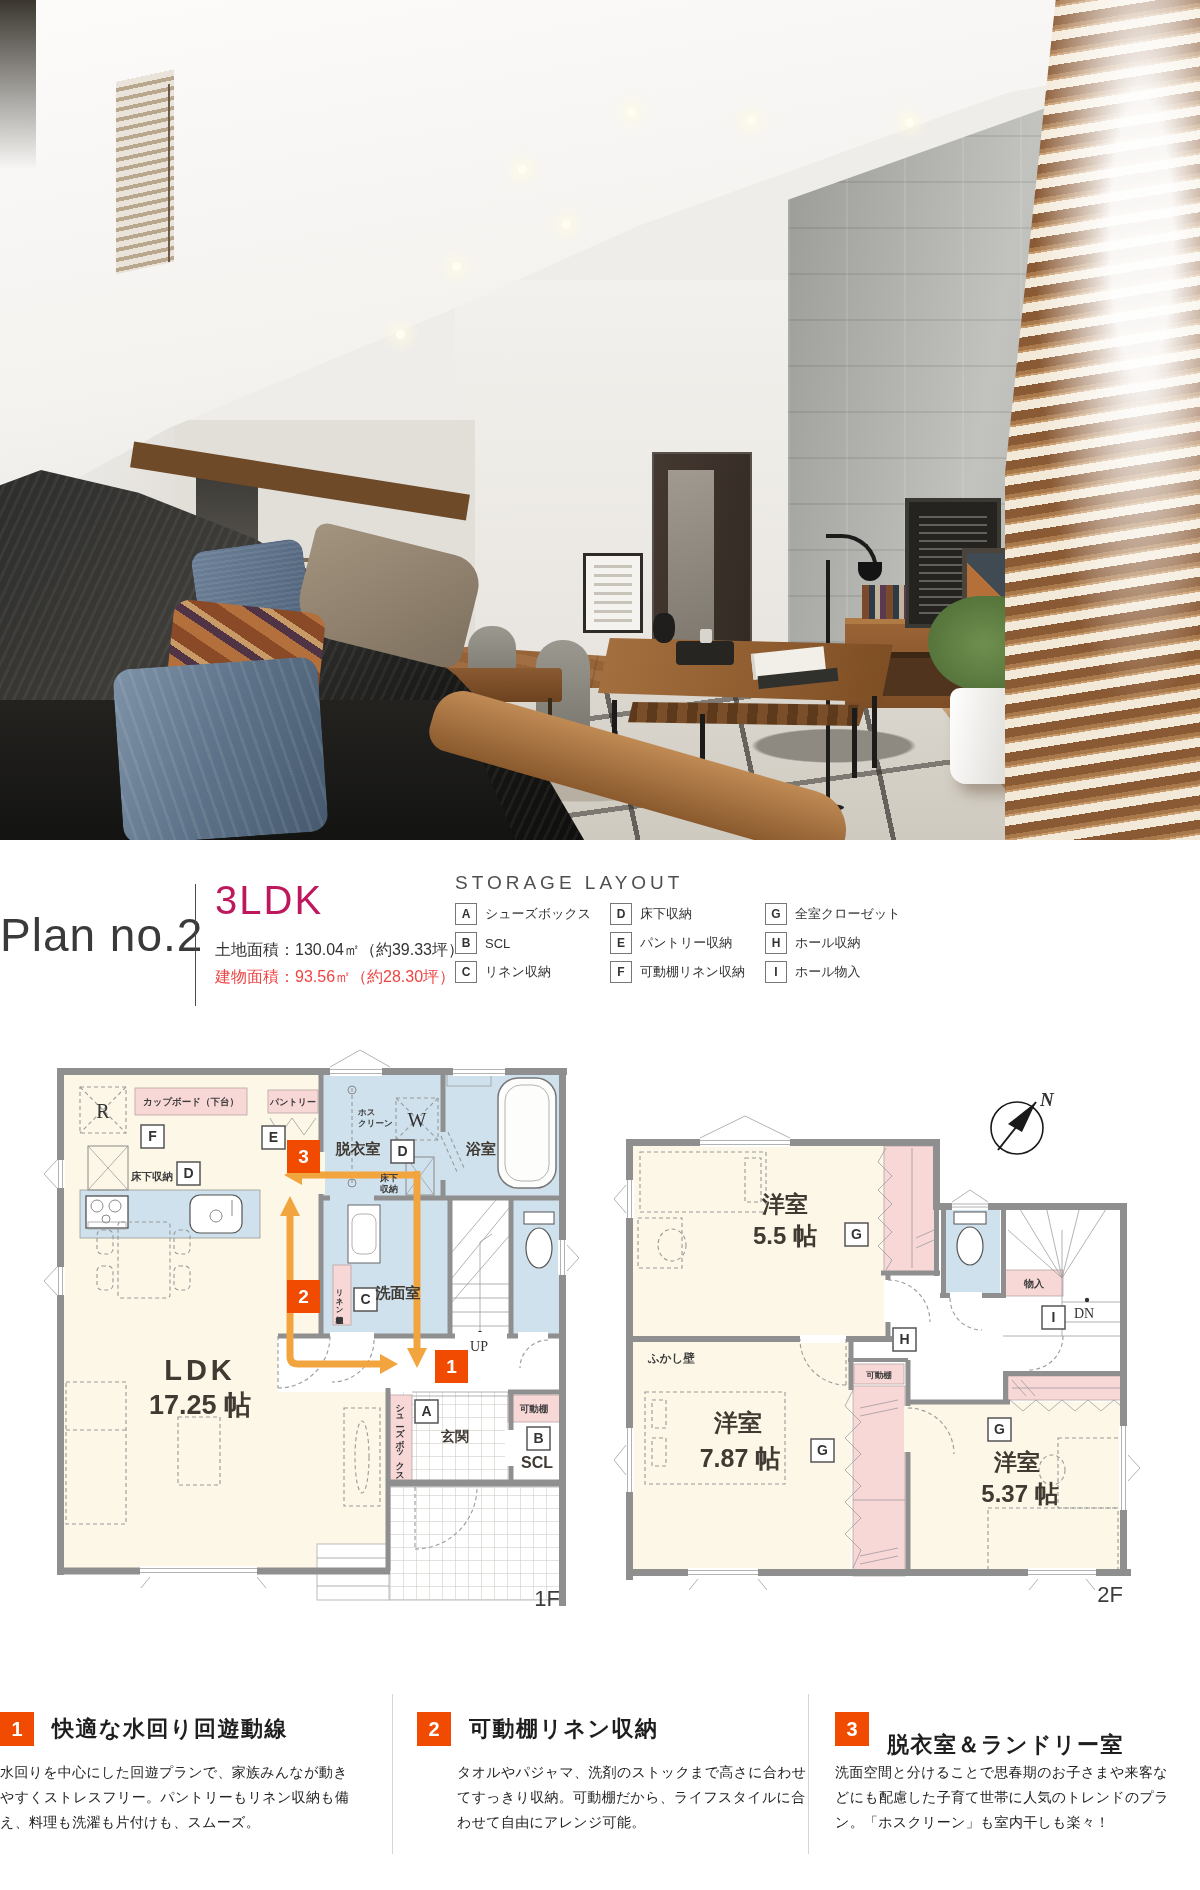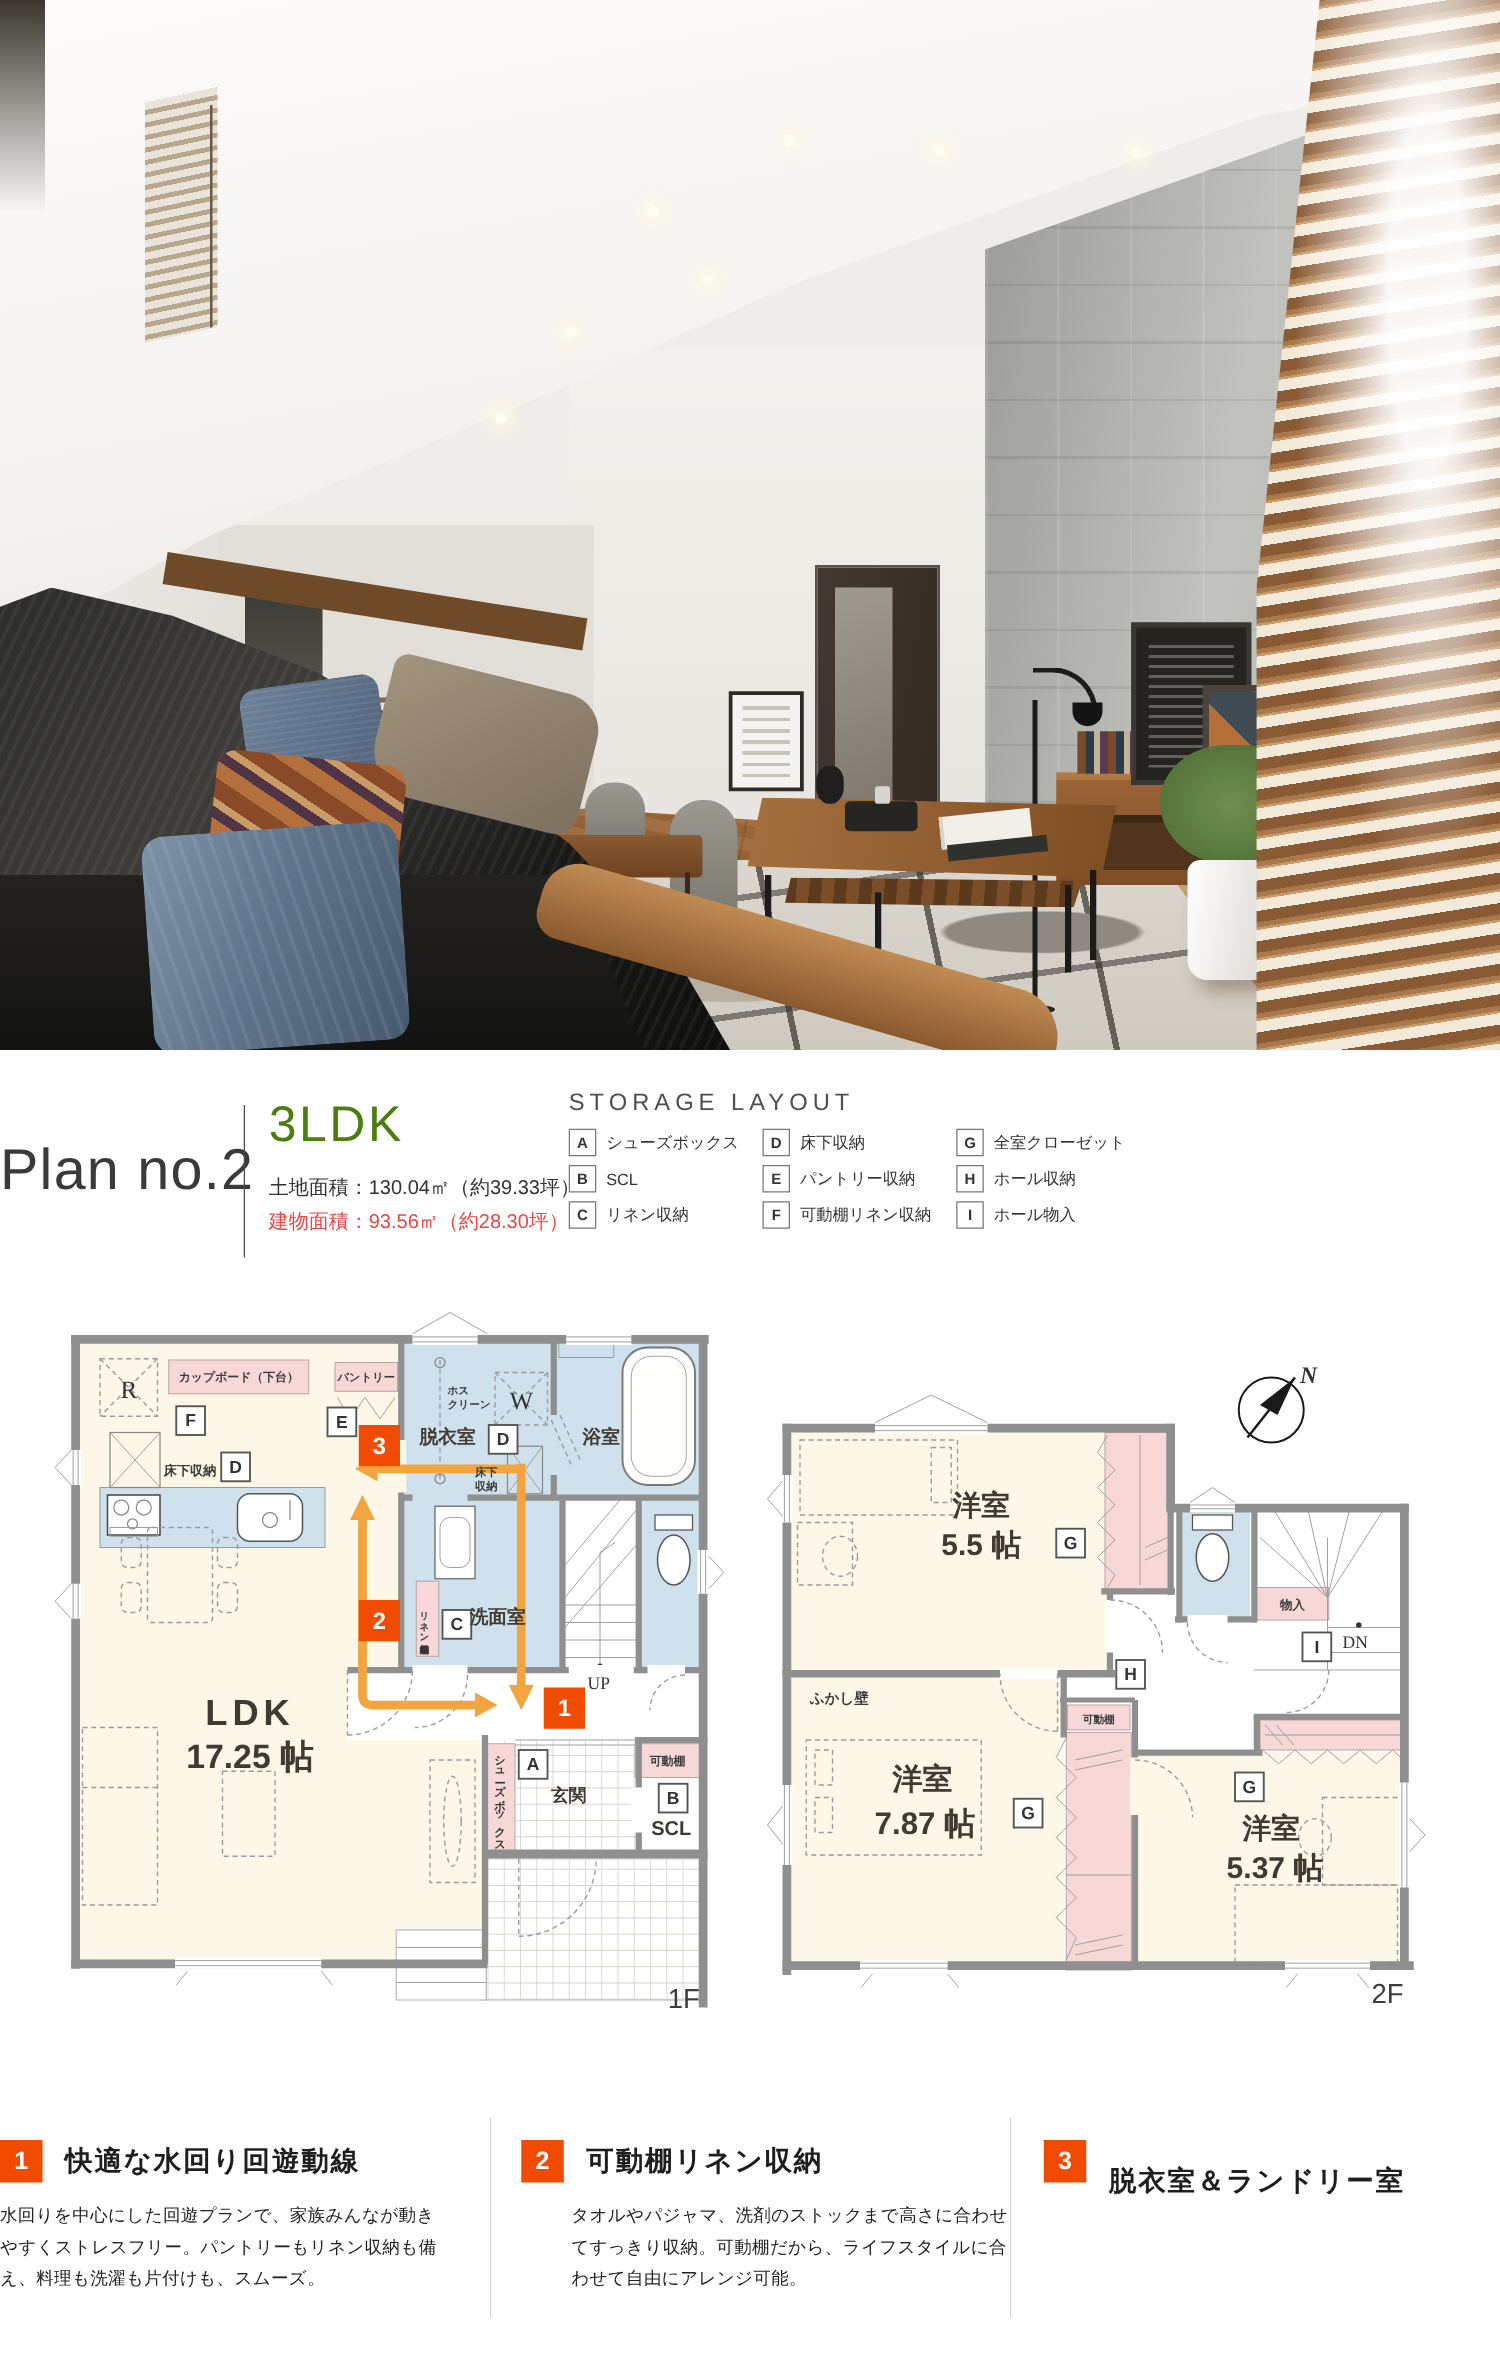--- a/index.html
+++ b/index.html
@@ -89,21 +89,21 @@
      background:radial-gradient(ellipse at 70% 28%,rgba(255,255,255,.95) 0 16%,rgba(255,255,255,0) 55%),
                 repeating-linear-gradient(171deg,#8a5a35 0 9px,#a9794c 9px 13px,#c79a6b 13px 15px,#f3e9d8 15px 24px);}
   .ph-lwindow{left:116px;top:76px;width:58px;height:192px;transform:skewY(-12deg);
      background:repeating-linear-gradient(180deg,#e9e3d9 0 6px,#b9a78d 6px 10px);}
   .ph-cord{left:168px;top:84px;width:2px;height:178px;background:#6b5a48;transform:skewY(-12deg);}
   .ph-corner{left:0;top:0;width:36px;height:170px;background:linear-gradient(180deg,#3a362f,rgba(58,54,47,0));}
 
   
   .hd-plan{left:0;top:908px;font-size:46px;font-weight:300;letter-spacing:1px;color:#3a3a3a;}
   .hd-divider{left:195px;top:884px;width:1px;height:122px;background:#4a4a4a;}
-  .hd-type{left:215px;top:878px;font-size:40px;font-weight:400;letter-spacing:2px;color:#4d7c0f;}
+  .hd-type{left:215px;top:878px;font-size:40px;font-weight:400;letter-spacing:2px;color:#be185d;}
   .hd-area1{left:215px;top:940px;font-size:16px;color:#333;}
   .hd-area2{left:215px;top:967px;font-size:16px;color:#ef4444;}
   .hd-storage{left:455px;top:872px;font-size:19px;letter-spacing:4px;color:#4f4f4f;}
   .lg-item{position:absolute;display:flex;align-items:center;gap:8px;}
   .lg-key{display:inline-flex;align-items:center;justify-content:center;width:20px;height:20px;border:1.5px solid #777;
      font-size:12px;font-weight:700;color:#333;background:#fff;}
   .lg-label{font-size:13px;color:#333;}
 
   
   .plans{position:absolute;left:0;top:1040px;width:1200px;height:640px;}
@@ -584,13 +584,14 @@
   <div class="ft-badge" style="left:417px;top:22px;">
       <span>2</span>
     </div>
   <div class="ft-title" style="left:469px;top:22px;">可動棚リネン収納</div>
   <div class="ft-body" style="left:417px;top:70px;width:362px;margin-left:40px;">タオルやパジャマ、洗剤のストックまで高さに合わせてすっきり収納。可動棚だから、ライフスタイルに合わせて自由にアレンジ可能。</div>
   <div class="ft-div" style="left:808px;top:4px;"></div>
   <div class="ft-badge" style="left:835px;top:22px;">
       <span>3</span>
     </div>
   <div class="ft-title" style="left:887px;top:38px;">脱衣室＆ランドリー室</div>
+  <div class="ft-body" style="left:835px;top:70px;width:340px;">洗面空間と分けることで思春期のお子さまや来客などにも配慮した子育て世帯に人気のトレンドのプラン。「ホスクリーン」も室内干しも楽々！</div>
 </div>
 
 </body></html>

